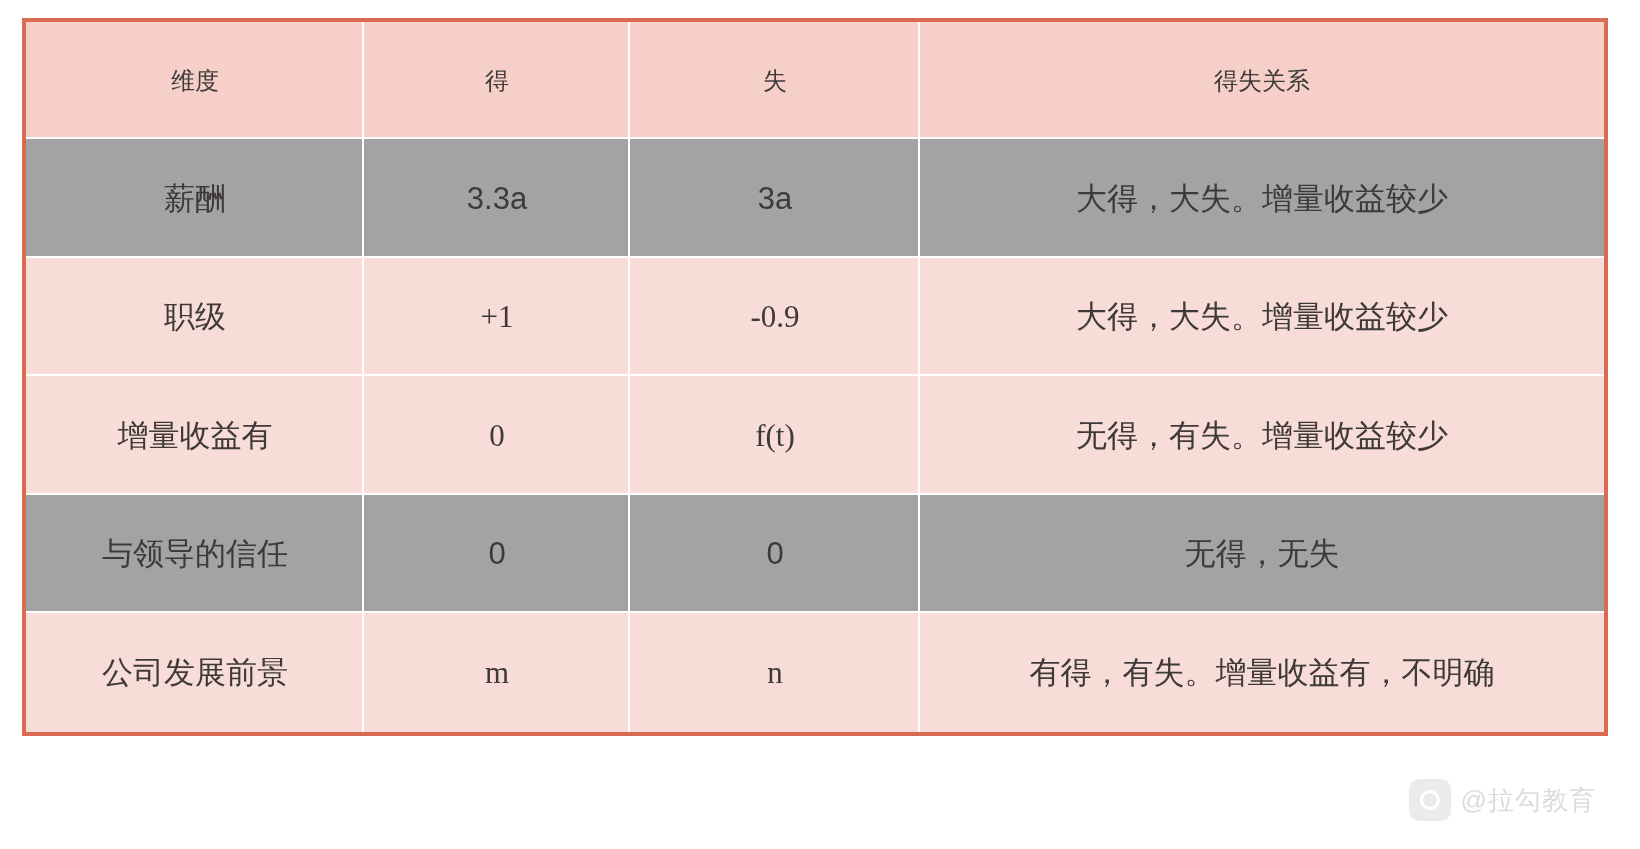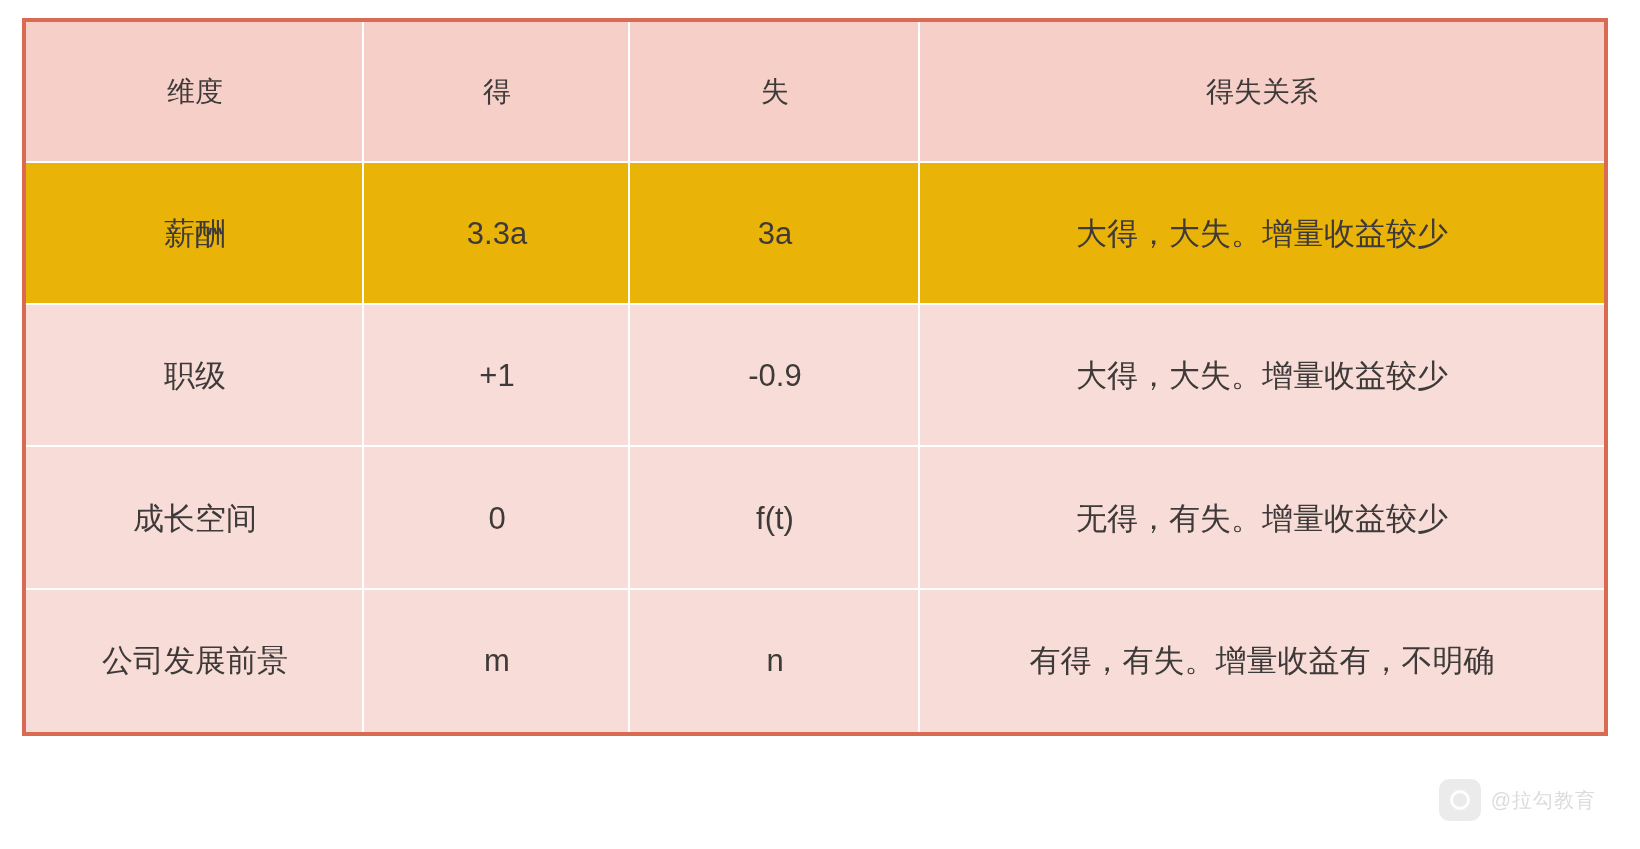--- a/index.html
+++ b/index.html
@@ -50,29 +50,30 @@
   }
   
   col.c0 { width: 338px; }
   col.c1 { width: 266px; }
   col.c2 { width: 290px; }
   col.c3 { width: 684px; }
 
   tr.row-head td {
     background: #f6cfc9;
     height: 98px;
-    font-size: 28px;
+    font-size: 24px;
   }
   tr.row-odd td {
-    background: #eab308;
+    background: #a3a3a3;
     height: 99px;
   }
   tr.row-even td {
     background: #f8dcd7;
     height: 99px;
+    font-family: Liberation Serif, serif;
   }
   
   td.sep {
     box-shadow: inset -2px 0 0 #ffffff;
   }
   td.rel-cell {
     box-shadow: none;
     margin-left: 32px;
   }
   
@@ -103,21 +104,21 @@
   }
   .watermark .wm-logo span {
     display: block;
     width: 20px;
     height: 20px;
     border: 3px solid #ffffff;
     border-radius: 50%;
     box-sizing: border-box;
   }
   .watermark .wm-text {
-    font-size: 20px;
+    font-size: 26px;
     color: #b9b9b9;
     letter-spacing: 1px;
   }
 </style>
 </head>
 <body>
 
 <div class="page">
 
   <div class="table-frame">
@@ -145,26 +146,32 @@
 
         <tr class="body-row row-even">
           <td class="sep">职级</td>
           <td class="sep">+1</td>
           <td class="sep">-0.9</td>
           <td class="rel-cell">大得，大失。增量收益较少</td>
         </tr>
 
 
         <tr class="body-row row-even">
-          <td class="sep">成长空间</td>
+          <td class="sep">增量收益有</td>
           <td class="sep">0</td>
           <td class="sep">f(t)</td>
           <td class="rel-cell">无得，有失。增量收益较少</td>
         </tr>
 
+        <tr class="body-row row-odd">
+          <td class="sep">与领导的信任</td>
+          <td class="sep">0</td>
+          <td class="sep">0</td>
+          <td class="rel-cell">无得，无失</td>
+        </tr>
 
         <tr class="body-row row-even">
           <td class="sep">公司发展前景</td>
           <td class="sep">m</td>
           <td class="sep">n</td>
           <td class="rel-cell">有得，有失。增量收益有，不明确</td>
         </tr>
       </tbody>
     </table>
   </div>

